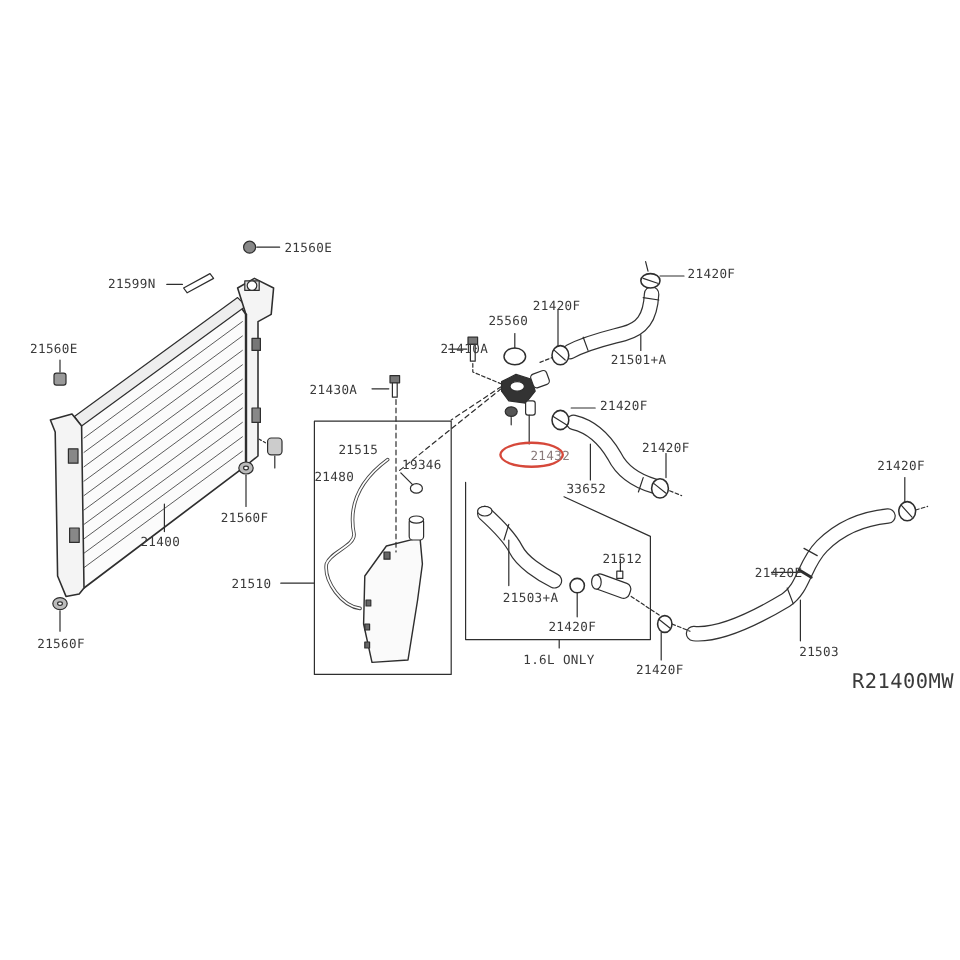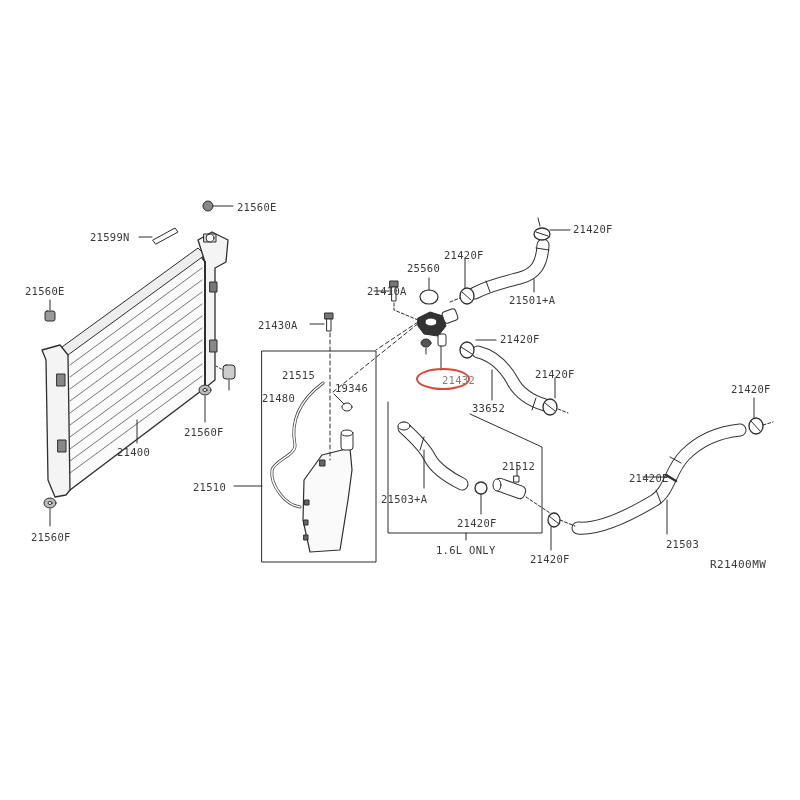--- a/index.html
+++ b/index.html
@@ -2,21 +2,21 @@
 <html><head>
 <meta charset="utf-8">
 <style>
   html, body { margin:0; padding:0; background:#ffffff; }
   body { width:800px; height:800px; position:relative; overflow:hidden;
          font-family:"DejaVu Sans", sans-serif; }
   #diagram { position:absolute; left:0; top:0; width:736px; height:800px; }
   .lbl { position:absolute; font-family:"DejaVu Sans Mono", monospace;
          font-size:10.5px; color:#3a3a3a; letter-spacing:0.3px; white-space:nowrap; line-height:1; }
   .ref { position:absolute; font-family:"DejaVu Sans Mono", monospace;
-         font-size:11px; color:#3a3a3a; white-space:nowrap; letter-spacing:0.4px; }
+         font-size:17px; color:#3a3a3a; white-space:nowrap; letter-spacing:0.4px; }
   .highlight { position:absolute; border:2.5px solid #d6483a; border-radius:50%; }
   .watermark { position:absolute; left:293px; top:378px; font-family:"Liberation Sans", sans-serif;
                font-weight:bold; font-style:italic; font-size:33px; letter-spacing:0.5px;
                opacity:0.78; white-space:nowrap; }
   .wm-a { color:#4f7fc0; }
   .wm-b { color:#f2a54a; }
   .wm-reg { font-size:8px; vertical-align:top; color:#4f7fc0; }
 </style>
 </head>
 <body>
@@ -229,21 +229,21 @@
   <div class="lbl" style="left:500px;top:334px;">21420F</div>
   <div class="lbl" style="left:535px;top:369px;">21420F</div>
   <div class="lbl" style="left:282px;top:370px;">21515</div>
   <div class="lbl" style="left:335px;top:383px;">19346</div>
   <div class="highlight" style="left:416px;top:368px;width:50px;height:18px;"></div>
   <div class="lbl" style="left:442px;top:375px;color:#8a7a7a;">21432</div>
   <div class="lbl" style="left:472px;top:403px;">33652</div>
   <div class="lbl" style="left:731px;top:384px;">21420F</div>
   <div class="lbl" style="left:502px;top:461px;">21512</div>
   <div class="lbl" style="left:593px;top:473px;margin-left:36px;">21420E</div>
-  <div class="lbl" style="left:381px;top:494px;">21503+A</div>
+  <div class="lbl" style="left:419px;top:494px;">21503+A</div>
   <div class="lbl" style="left:457px;top:518px;">21420F</div>
   <div class="lbl" style="left:666px;top:539px;">21503</div>
   <div class="lbl" style="left:530px;top:554px;">21420F</div>
 
   <div class="lbl" style="left:436px;top:545px;">1.6L ONLY</div>
   <div class="ref" style="left:710px;top:558px;">R21400MW</div>
 
 </div>
 
 </body></html>

